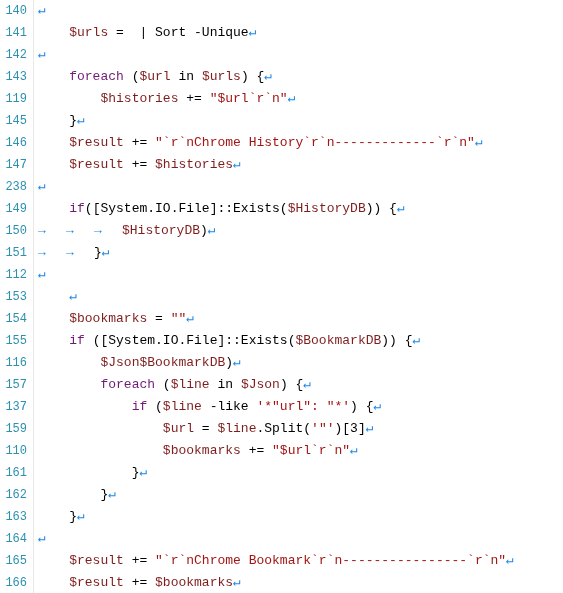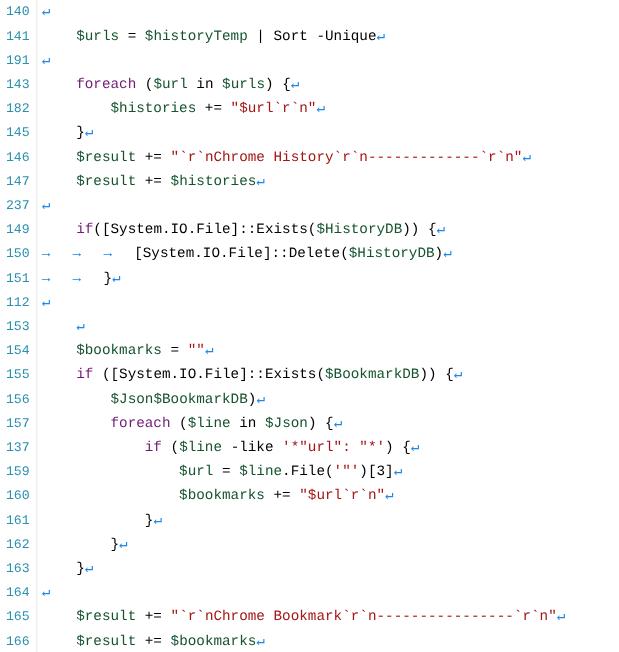--- a/index.html
+++ b/index.html
@@ -40,72 +40,72 @@
   }
   .tab-arrow {
     color: #1e88e5;
     width: 28px;
     display: inline-block;
   }
   .eol {
     color: #1e88e5;
   }
   .plain { color: #000000; }
-  .var { color: #14532d; }
+  .var { color: #7f1d1d; }
   .kw { color: #701a75; font-weight: normal; }
   .str { color: #a31515; }
   .cmt { color: #008000; }
 </style>
 </head>
 <body>
 
 <div class="editor" id="editor-root">
     <div class="line">
       <div class="gutter">140</div>
       <div class="code"><span class="eol">↵</span></div>
     </div>
     <div class="line">
       <div class="gutter">141</div>
-      <div class="code"><span class="plain">    </span><span class="var">$urls</span><span class="plain"> = </span><span class="var">$historyTemp</span><span class="plain"> | Sort -Unique</span><span class="eol">↵</span></div>
+      <div class="code"><span class="plain">    </span><span class="var">$urls</span><span class="plain"> = </span><span class="plain"> | Sort -Unique</span><span class="eol">↵</span></div>
     </div>
     <div class="line">
-      <div class="gutter">191</div>
+      <div class="gutter">142</div>
       <div class="code"><span class="eol">↵</span></div>
     </div>
     <div class="line">
       <div class="gutter">143</div>
       <div class="code"><span class="plain">    </span><span class="kw">foreach</span><span class="plain"> (</span><span class="var">$url</span><span class="plain"> in </span><span class="var">$urls</span><span class="plain">) {</span><span class="eol">↵</span></div>
     </div>
     <div class="line">
-      <div class="gutter">182</div>
+      <div class="gutter">119</div>
       <div class="code"><span class="plain">        </span><span class="var">$histories</span><span class="plain"> += </span><span class="str">"$url`r`n"</span><span class="eol">↵</span></div>
     </div>
     <div class="line">
       <div class="gutter">145</div>
       <div class="code"><span class="plain">    </span><span class="plain">}</span><span class="eol">↵</span></div>
     </div>
     <div class="line">
       <div class="gutter">146</div>
       <div class="code"><span class="plain">    </span><span class="var">$result</span><span class="plain"> += </span><span class="str">"`r`nChrome History`r`n-------------`r`n"</span><span class="eol">↵</span></div>
     </div>
     <div class="line">
       <div class="gutter">147</div>
       <div class="code"><span class="plain">    </span><span class="var">$result</span><span class="plain"> += </span><span class="var">$histories</span><span class="eol">↵</span></div>
     </div>
     <div class="line">
-      <div class="gutter">237</div>
+      <div class="gutter">238</div>
       <div class="code"><span class="eol">↵</span></div>
     </div>
     <div class="line">
       <div class="gutter">149</div>
       <div class="code"><span class="plain">    </span><span class="kw">if</span><span class="plain">([System.IO.File]::Exists(</span><span class="var">$HistoryDB</span><span class="plain">)) {</span><span class="eol">↵</span></div>
     </div>
     <div class="line">
       <div class="gutter">150</div>
-      <div class="code"><span class="tab-arrow">→</span><span class="tab-arrow">→</span><span class="tab-arrow">→</span><span class="plain">[System.IO.File]::Delete(</span><span class="var">$HistoryDB</span><span class="plain">)</span><span class="eol">↵</span></div>
+      <div class="code"><span class="tab-arrow">→</span><span class="tab-arrow">→</span><span class="tab-arrow">→</span><span class="var">$HistoryDB</span><span class="plain">)</span><span class="eol">↵</span></div>
     </div>
     <div class="line">
       <div class="gutter">151</div>
       <div class="code"><span class="tab-arrow">→</span><span class="tab-arrow">→</span><span class="plain">}</span><span class="eol">↵</span></div>
     </div>
     <div class="line">
       <div class="gutter">112</div>
       <div class="code"><span class="eol">↵</span></div>
     </div>
     <div class="line">
@@ -114,37 +114,37 @@
     </div>
     <div class="line">
       <div class="gutter">154</div>
       <div class="code"><span class="plain">    </span><span class="var">$bookmarks</span><span class="plain"> = </span><span class="str">""</span><span class="eol">↵</span></div>
     </div>
     <div class="line">
       <div class="gutter">155</div>
       <div class="code"><span class="plain">    </span><span class="kw">if</span><span class="plain"> ([System.IO.File]::Exists(</span><span class="var">$BookmarkDB</span><span class="plain">)) {</span><span class="eol">↵</span></div>
     </div>
     <div class="line">
-      <div class="gutter">156</div>
+      <div class="gutter">116</div>
       <div class="code"><span class="plain">        </span><span class="var">$Json</span><span class="var">$BookmarkDB</span><span class="plain">)</span><span class="eol">↵</span></div>
     </div>
     <div class="line">
       <div class="gutter">157</div>
       <div class="code"><span class="plain">        </span><span class="kw">foreach</span><span class="plain"> (</span><span class="var">$line</span><span class="plain"> in </span><span class="var">$Json</span><span class="plain">) {</span><span class="eol">↵</span></div>
     </div>
     <div class="line">
       <div class="gutter">137</div>
       <div class="code"><span class="plain">            </span><span class="kw">if</span><span class="plain"> (</span><span class="var">$line</span><span class="plain"> -like </span><span class="str">'*"url": "*'</span><span class="plain">) {</span><span class="eol">↵</span></div>
     </div>
     <div class="line">
       <div class="gutter">159</div>
-      <div class="code"><span class="plain">                </span><span class="var">$url</span><span class="plain"> = </span><span class="var">$line</span><span class="plain">.File(</span><span class="str">'"'</span><span class="plain">)[3]</span><span class="eol">↵</span></div>
+      <div class="code"><span class="plain">                </span><span class="var">$url</span><span class="plain"> = </span><span class="var">$line</span><span class="plain">.Split(</span><span class="str">'"'</span><span class="plain">)[3]</span><span class="eol">↵</span></div>
     </div>
     <div class="line">
-      <div class="gutter">160</div>
+      <div class="gutter">110</div>
       <div class="code"><span class="plain">                </span><span class="var">$bookmarks</span><span class="plain"> += </span><span class="str">"$url`r`n"</span><span class="eol">↵</span></div>
     </div>
     <div class="line">
       <div class="gutter">161</div>
       <div class="code"><span class="plain">            </span><span class="plain">}</span><span class="eol">↵</span></div>
     </div>
     <div class="line">
       <div class="gutter">162</div>
       <div class="code"><span class="plain">        </span><span class="plain">}</span><span class="eol">↵</span></div>
     </div>

